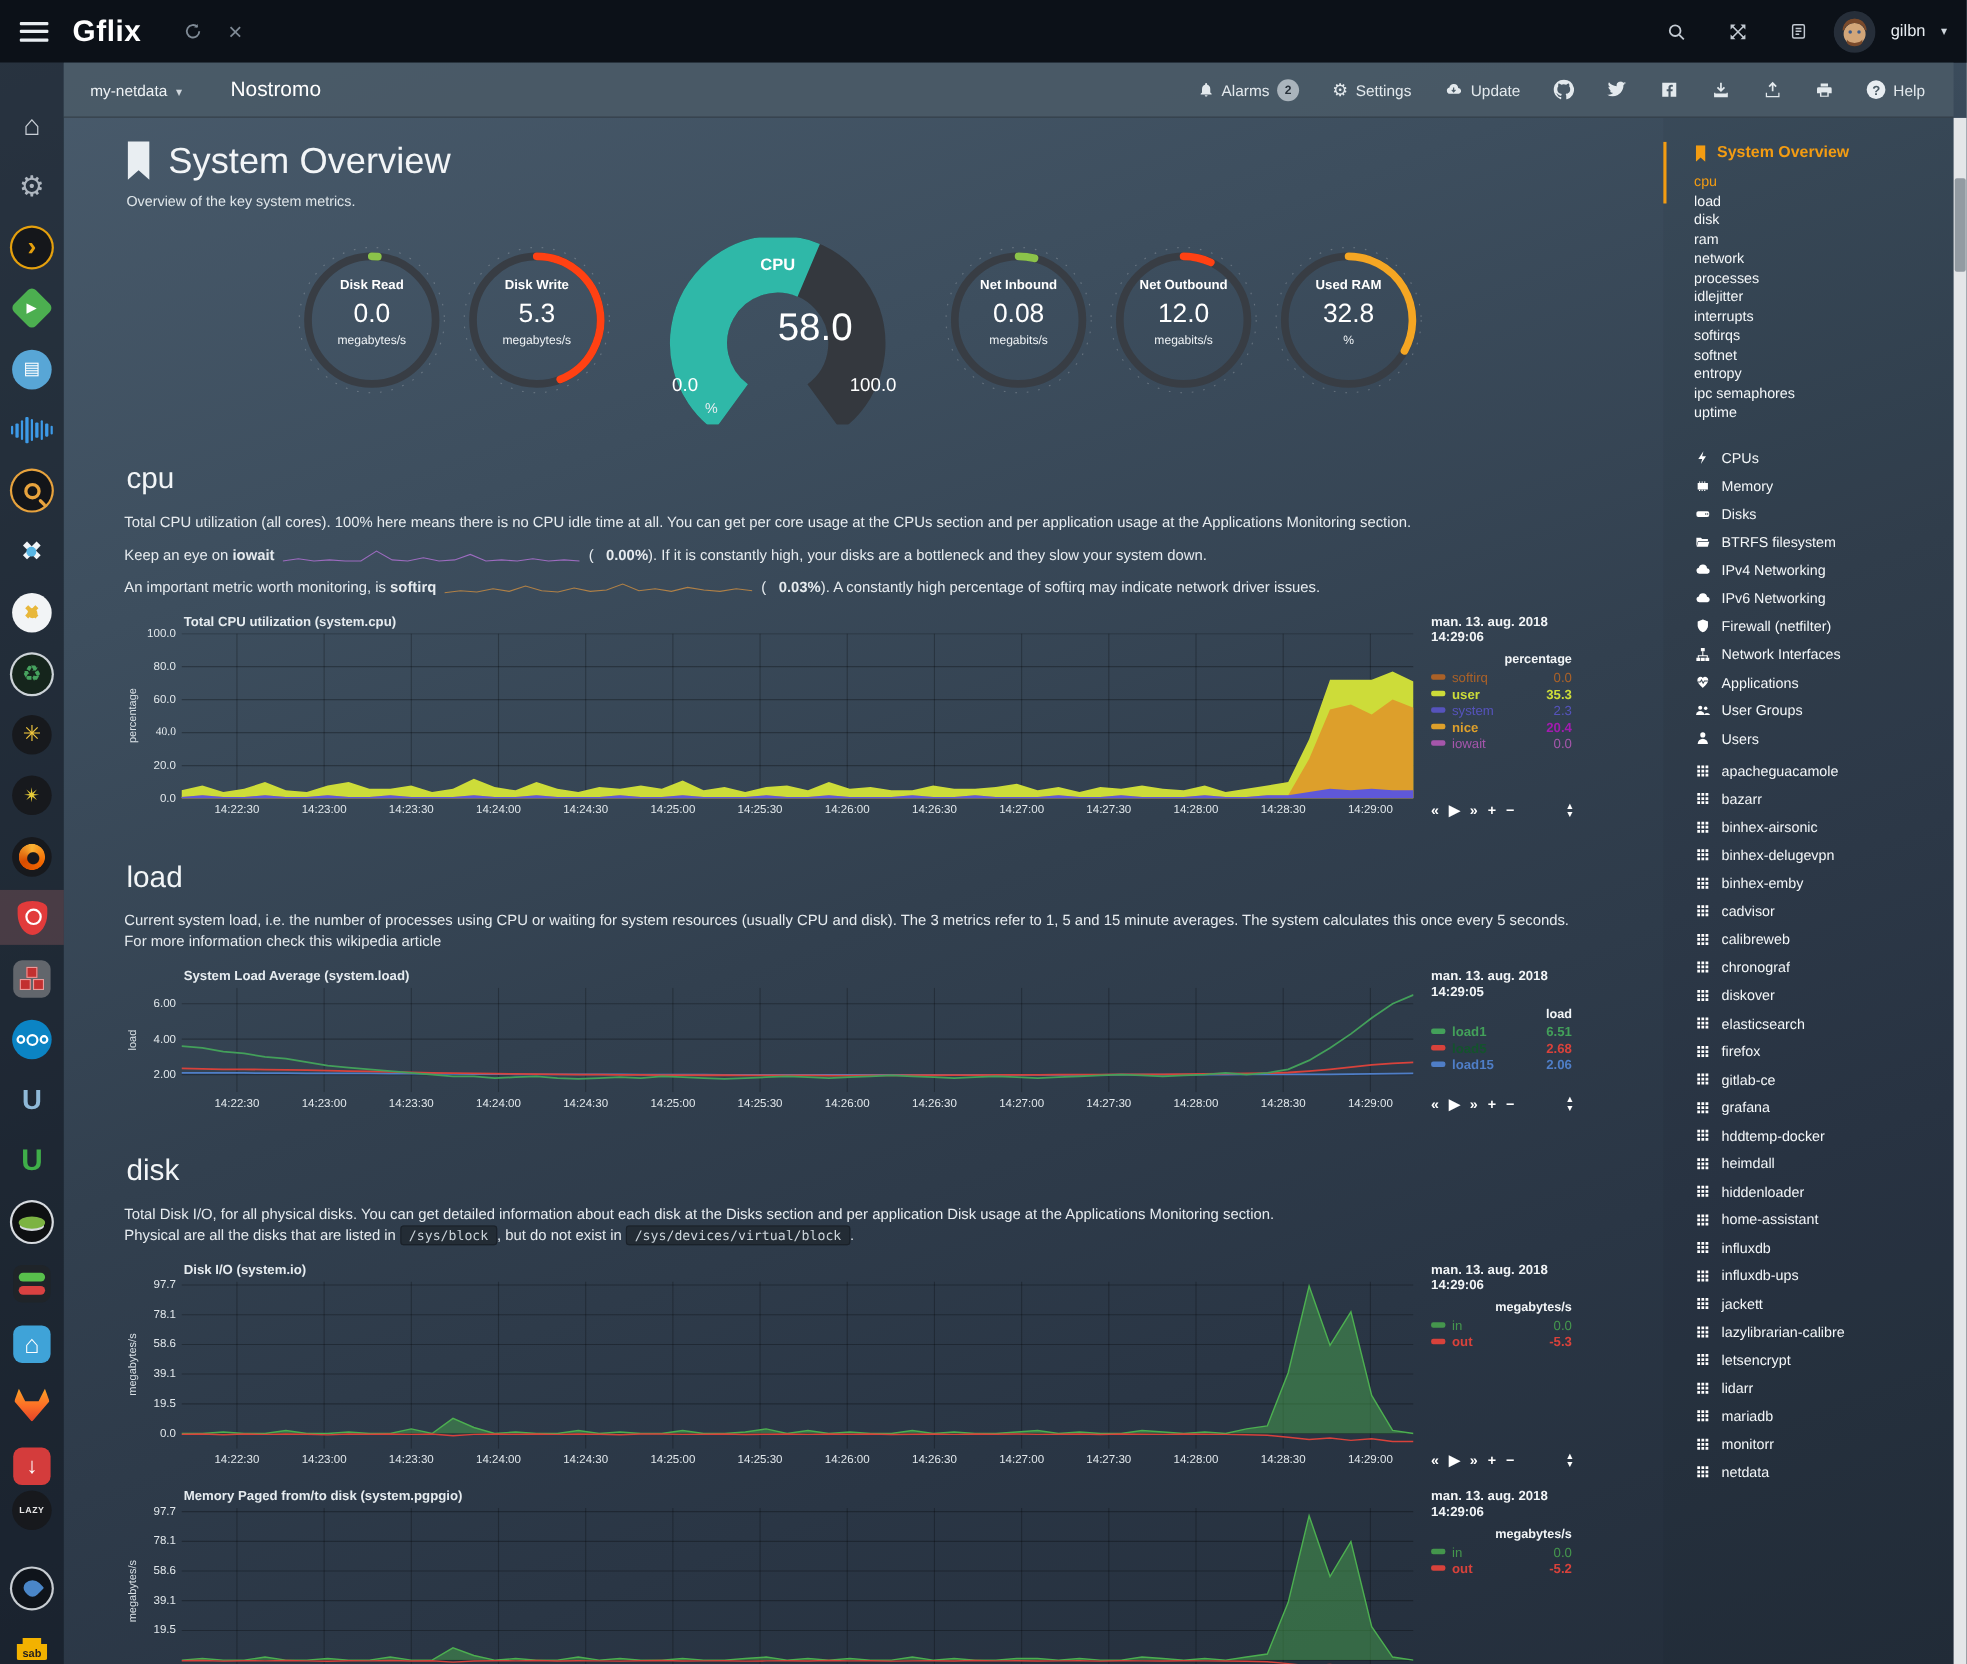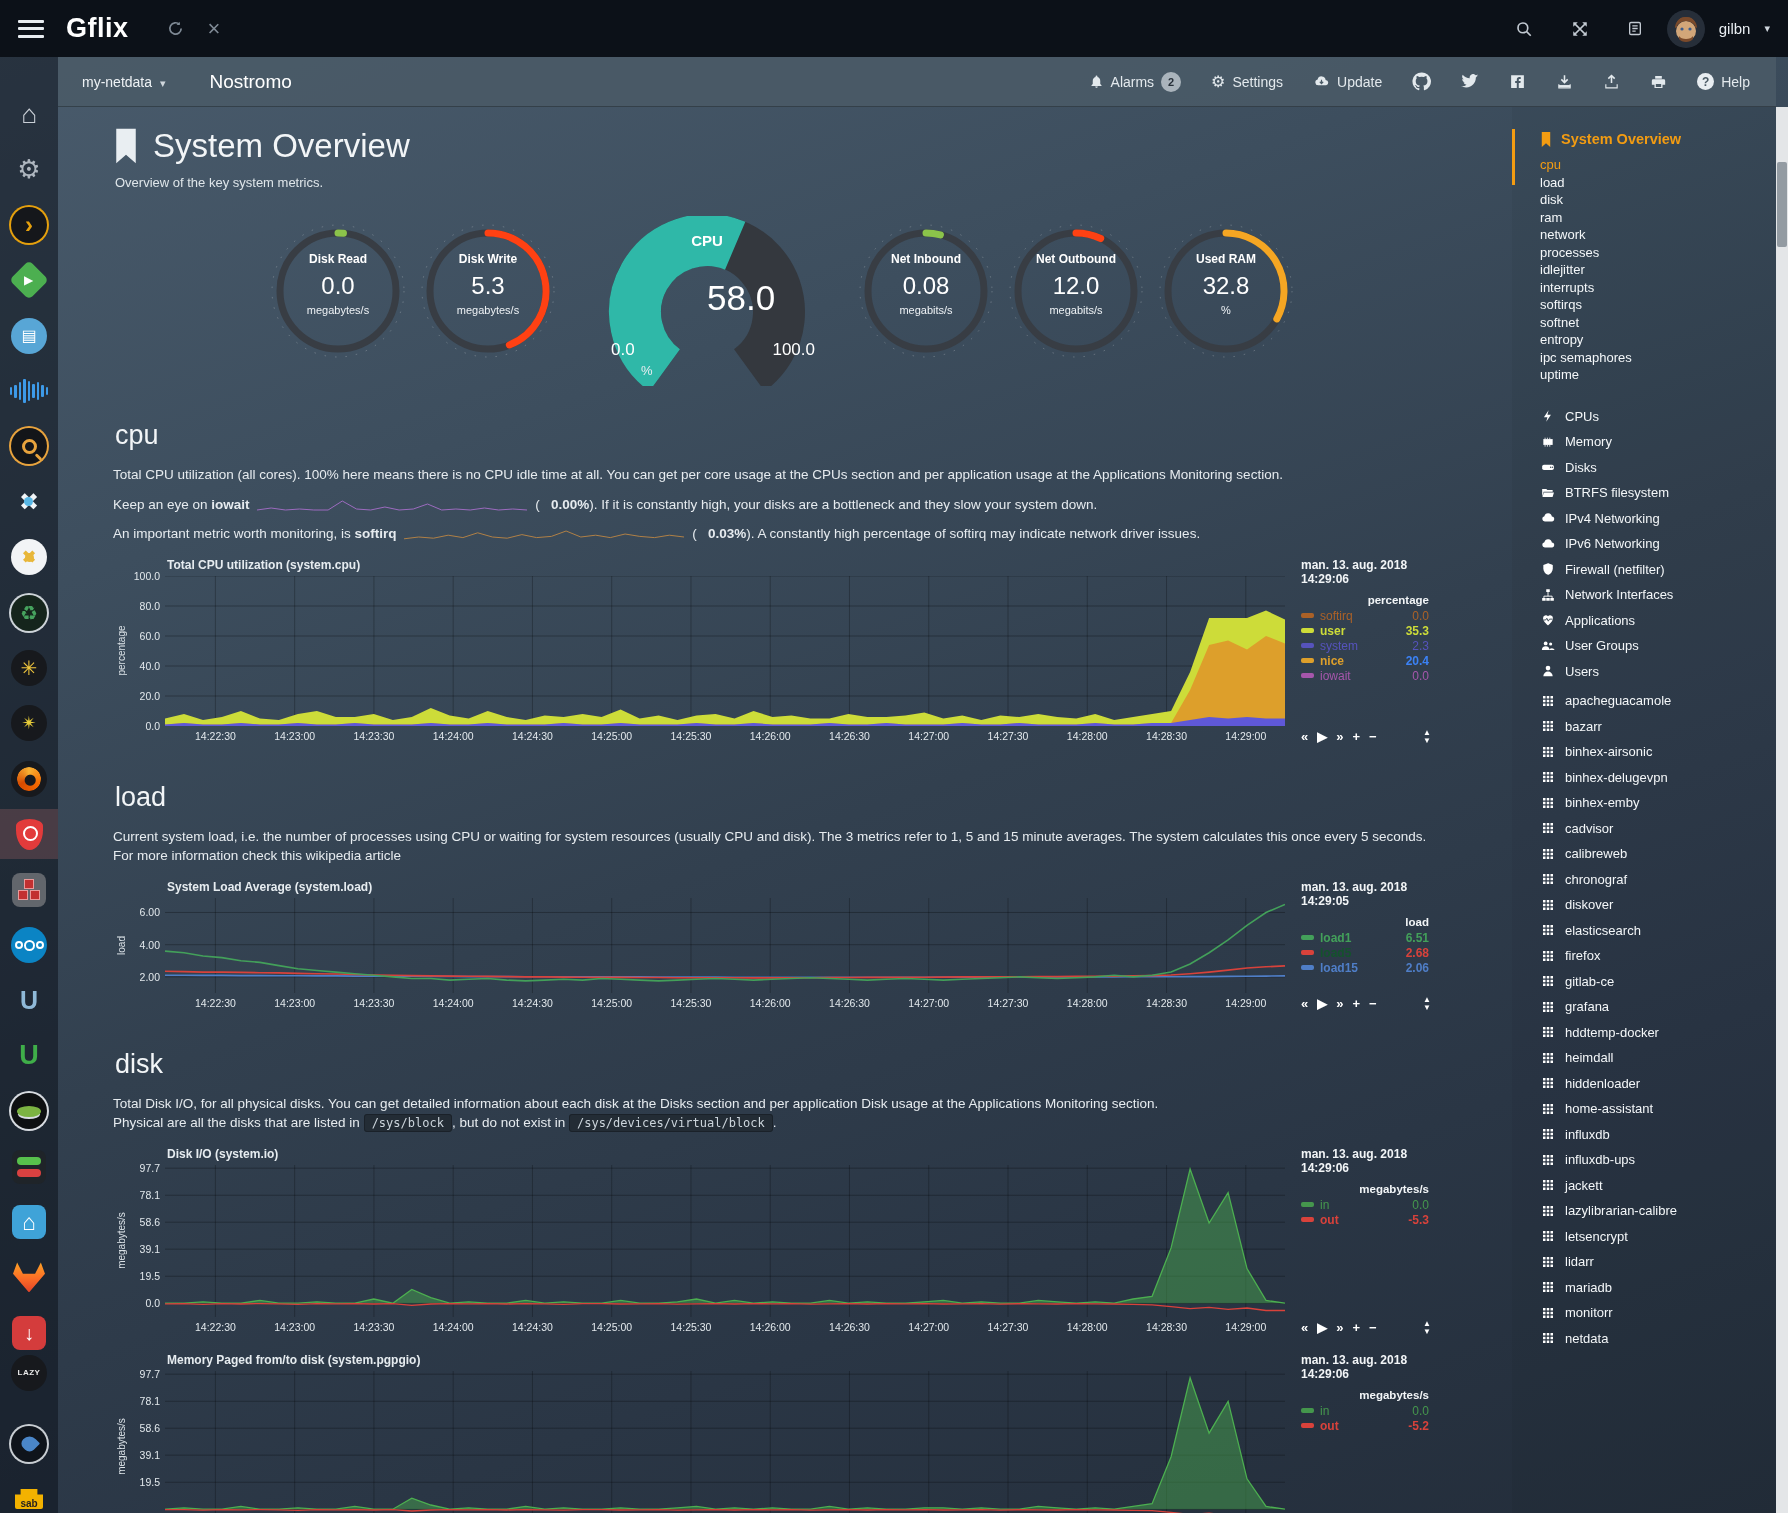--- a/index.html
+++ b/index.html
@@ -480,21 +480,21 @@
         </p>
         <div id="chart-cpu">
             <div class="chart" style="grid-template-rows: 18px 150px 22px;">
               <div class="ylab">
                 <span>percentage</span>
               </div>
               <div class="yticks">
                 <div style="top: 0%;">100.0</div>
                 <div style="top: 20%;">80.0</div>
                 <div style="top: 40%;">60.0</div>
-                <div style="top: 60%;">40.0</div>
+                <div style="top: 60%; font-family: Liberation Serif, serif;">40.0</div>
                 <div style="top: 80%;">20.0</div>
                 <div style="top: 100%;">0.0</div>
               </div>
               <div class="ctitle">Total CPU utilization (system.cpu)</div>
               <div class="plot">
                 <svg viewBox="0 0 1120 150" preserveAspectRatio="none">
                   <line x1="0" x2="1120" y1="0" y2="0" stroke="rgba(0,0,0,.28)" stroke-width="1"></line>
                   <line x1="0" x2="1120" y1="29.999999999999993" y2="29.999999999999993" stroke="rgba(0,0,0,.28)" stroke-width="1"></line>
                   <line x1="0" x2="1120" y1="60" y2="60" stroke="rgba(0,0,0,.28)" stroke-width="1"></line>
                   <line x1="0" x2="1120" y1="90" y2="90" stroke="rgba(0,0,0,.28)" stroke-width="1"></line>
@@ -549,21 +549,21 @@
       <span class="vl" style="color:#cddc39">35.3</span>
                 </div>
                 <div class="lrow dim">
                   <span class="sw" style="background:#5f58d8"></span>
       <span class="nm" style="color:#5f58d8">system</span>
       <span class="vl" style="color:#5f58d8">2.3</span>
                 </div>
                 <div class="lrow strong">
                   <span class="sw" style="background:#dd9f2b"></span>
       <span class="nm" style="color:#dd9f2b">nice</span>
-      <span class="vl" style="color:#3b82f6">20.4</span>
+      <span class="vl" style="color:#a21caf">20.4</span>
                 </div>
                 <div class="lrow dim">
                   <span class="sw" style="background:#c35cc3"></span>
       <span class="nm" style="color:#c35cc3">iowait</span>
       <span class="vl" style="color:#c35cc3">0.0</span>
                 </div>
               </div>
               <div class="controls">
                 <span>«</span>
     <span>▶</span>

